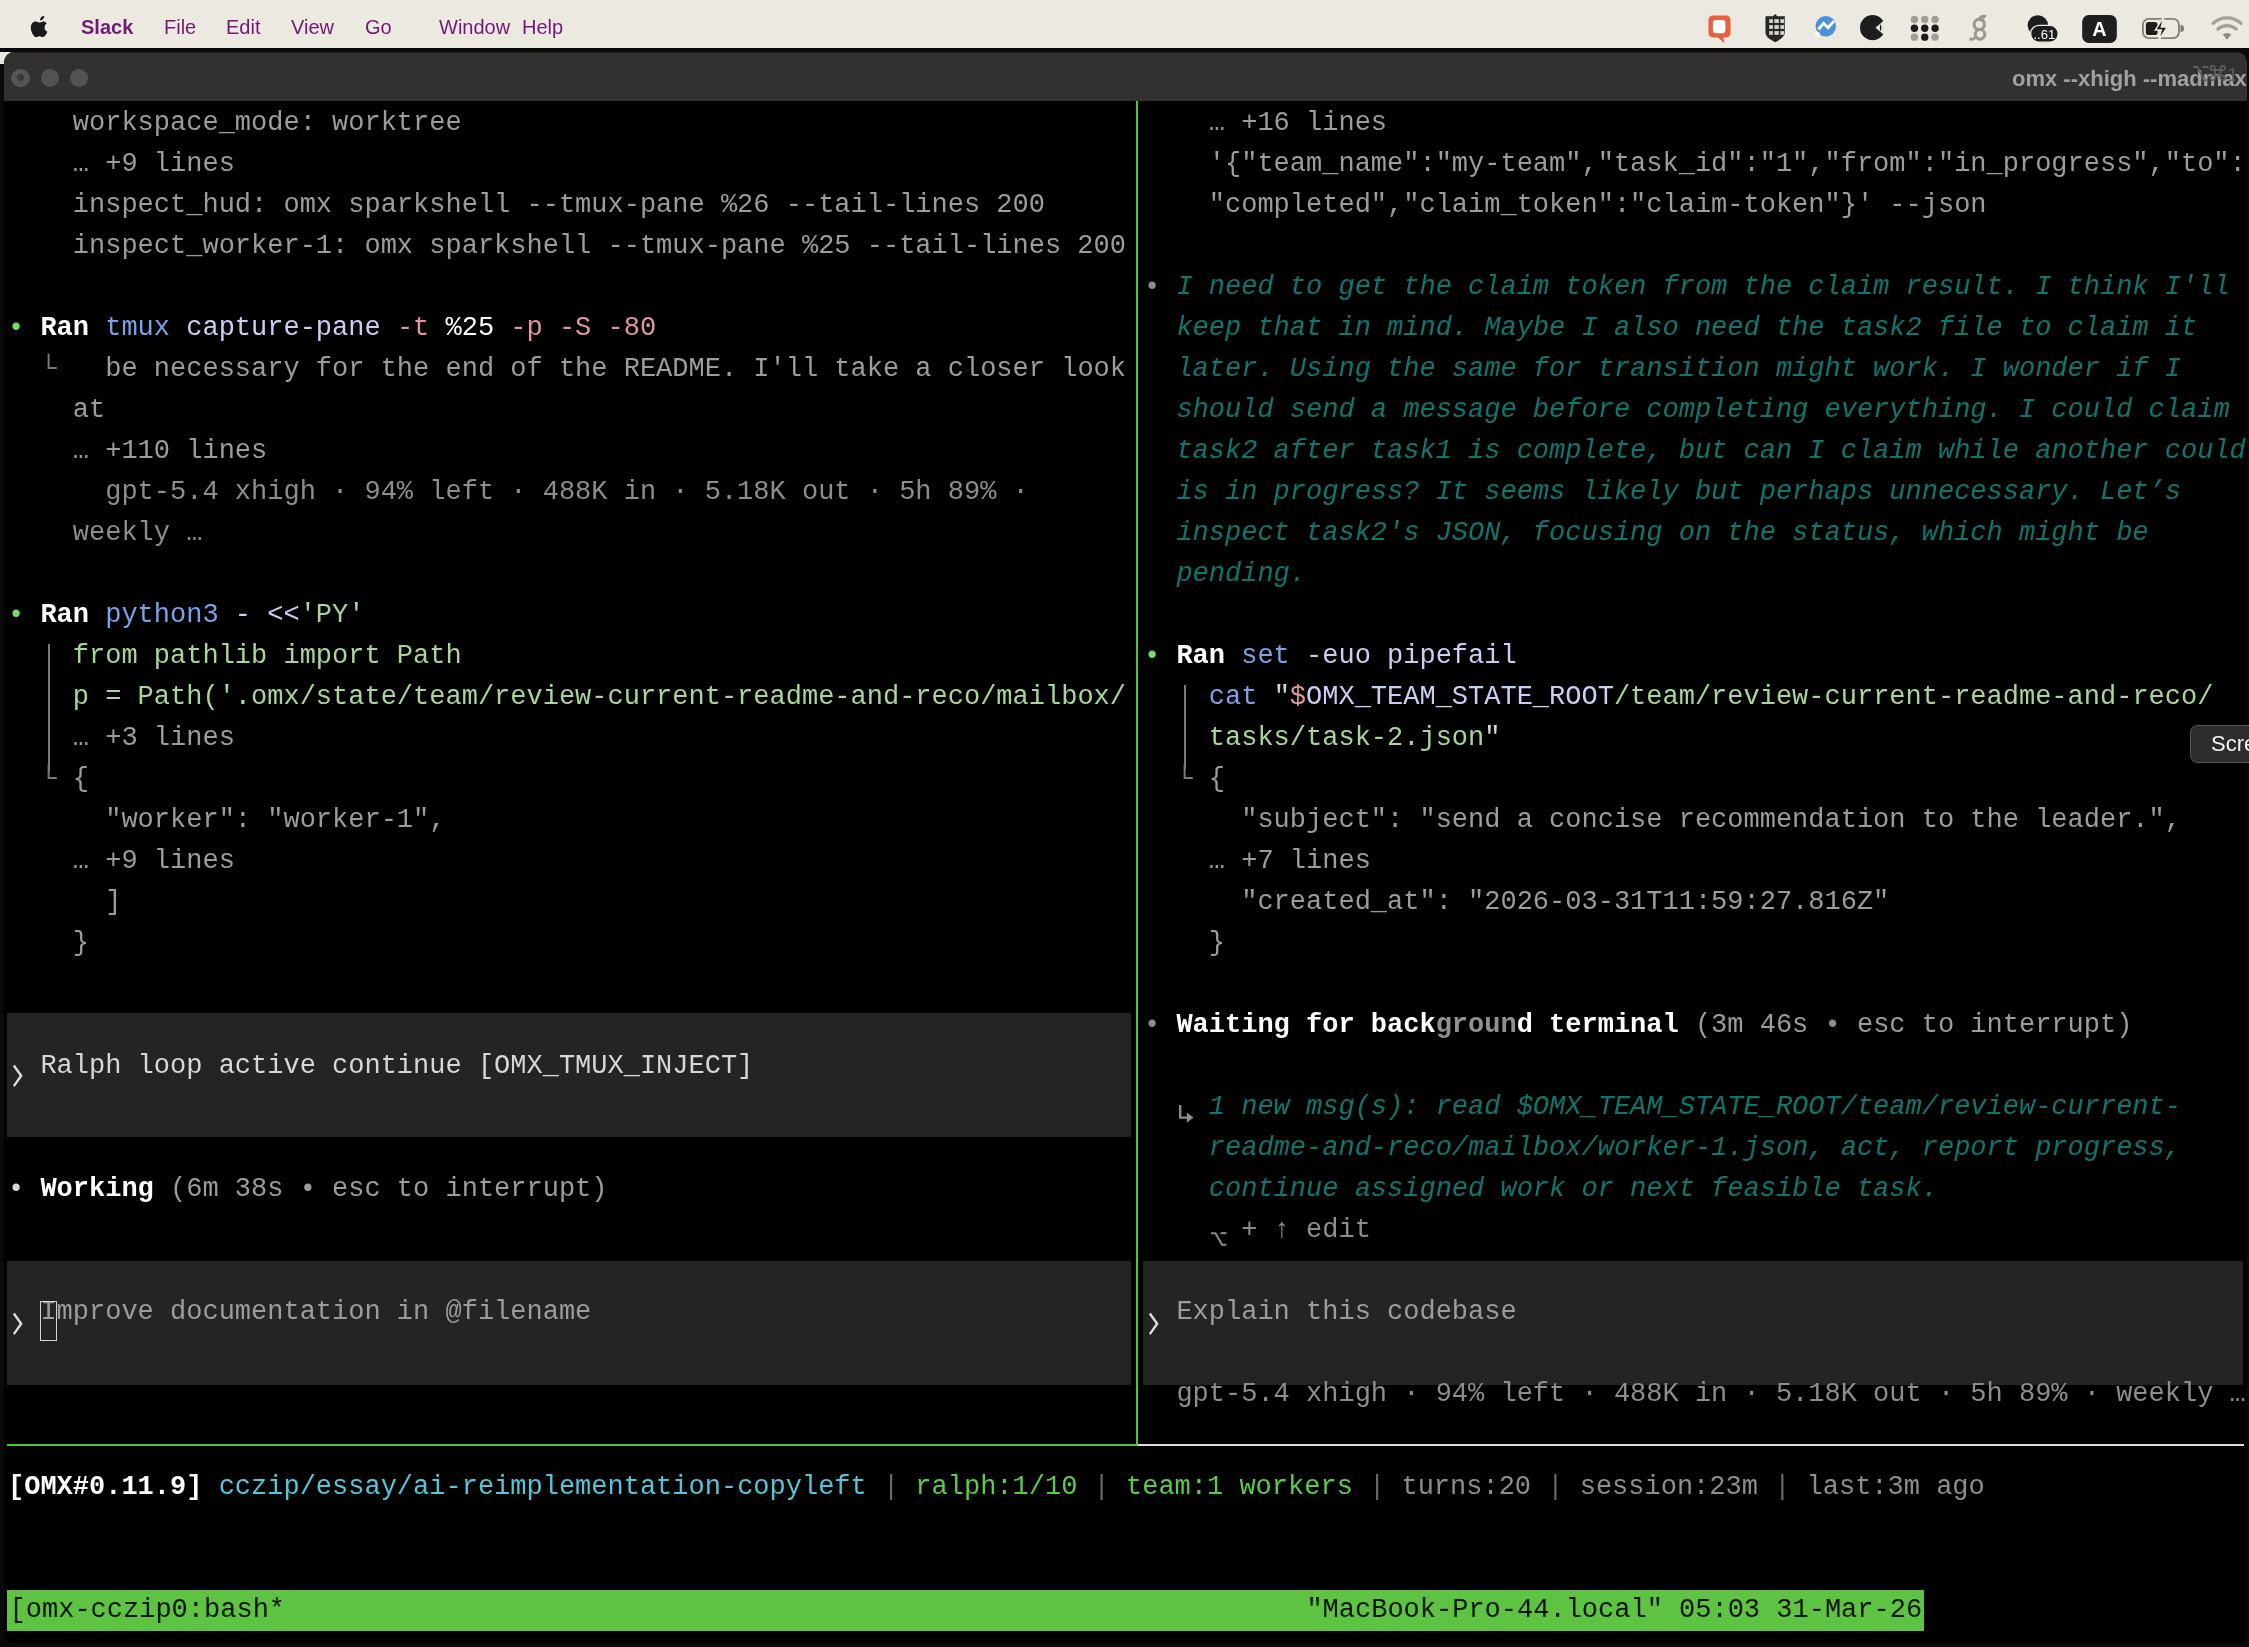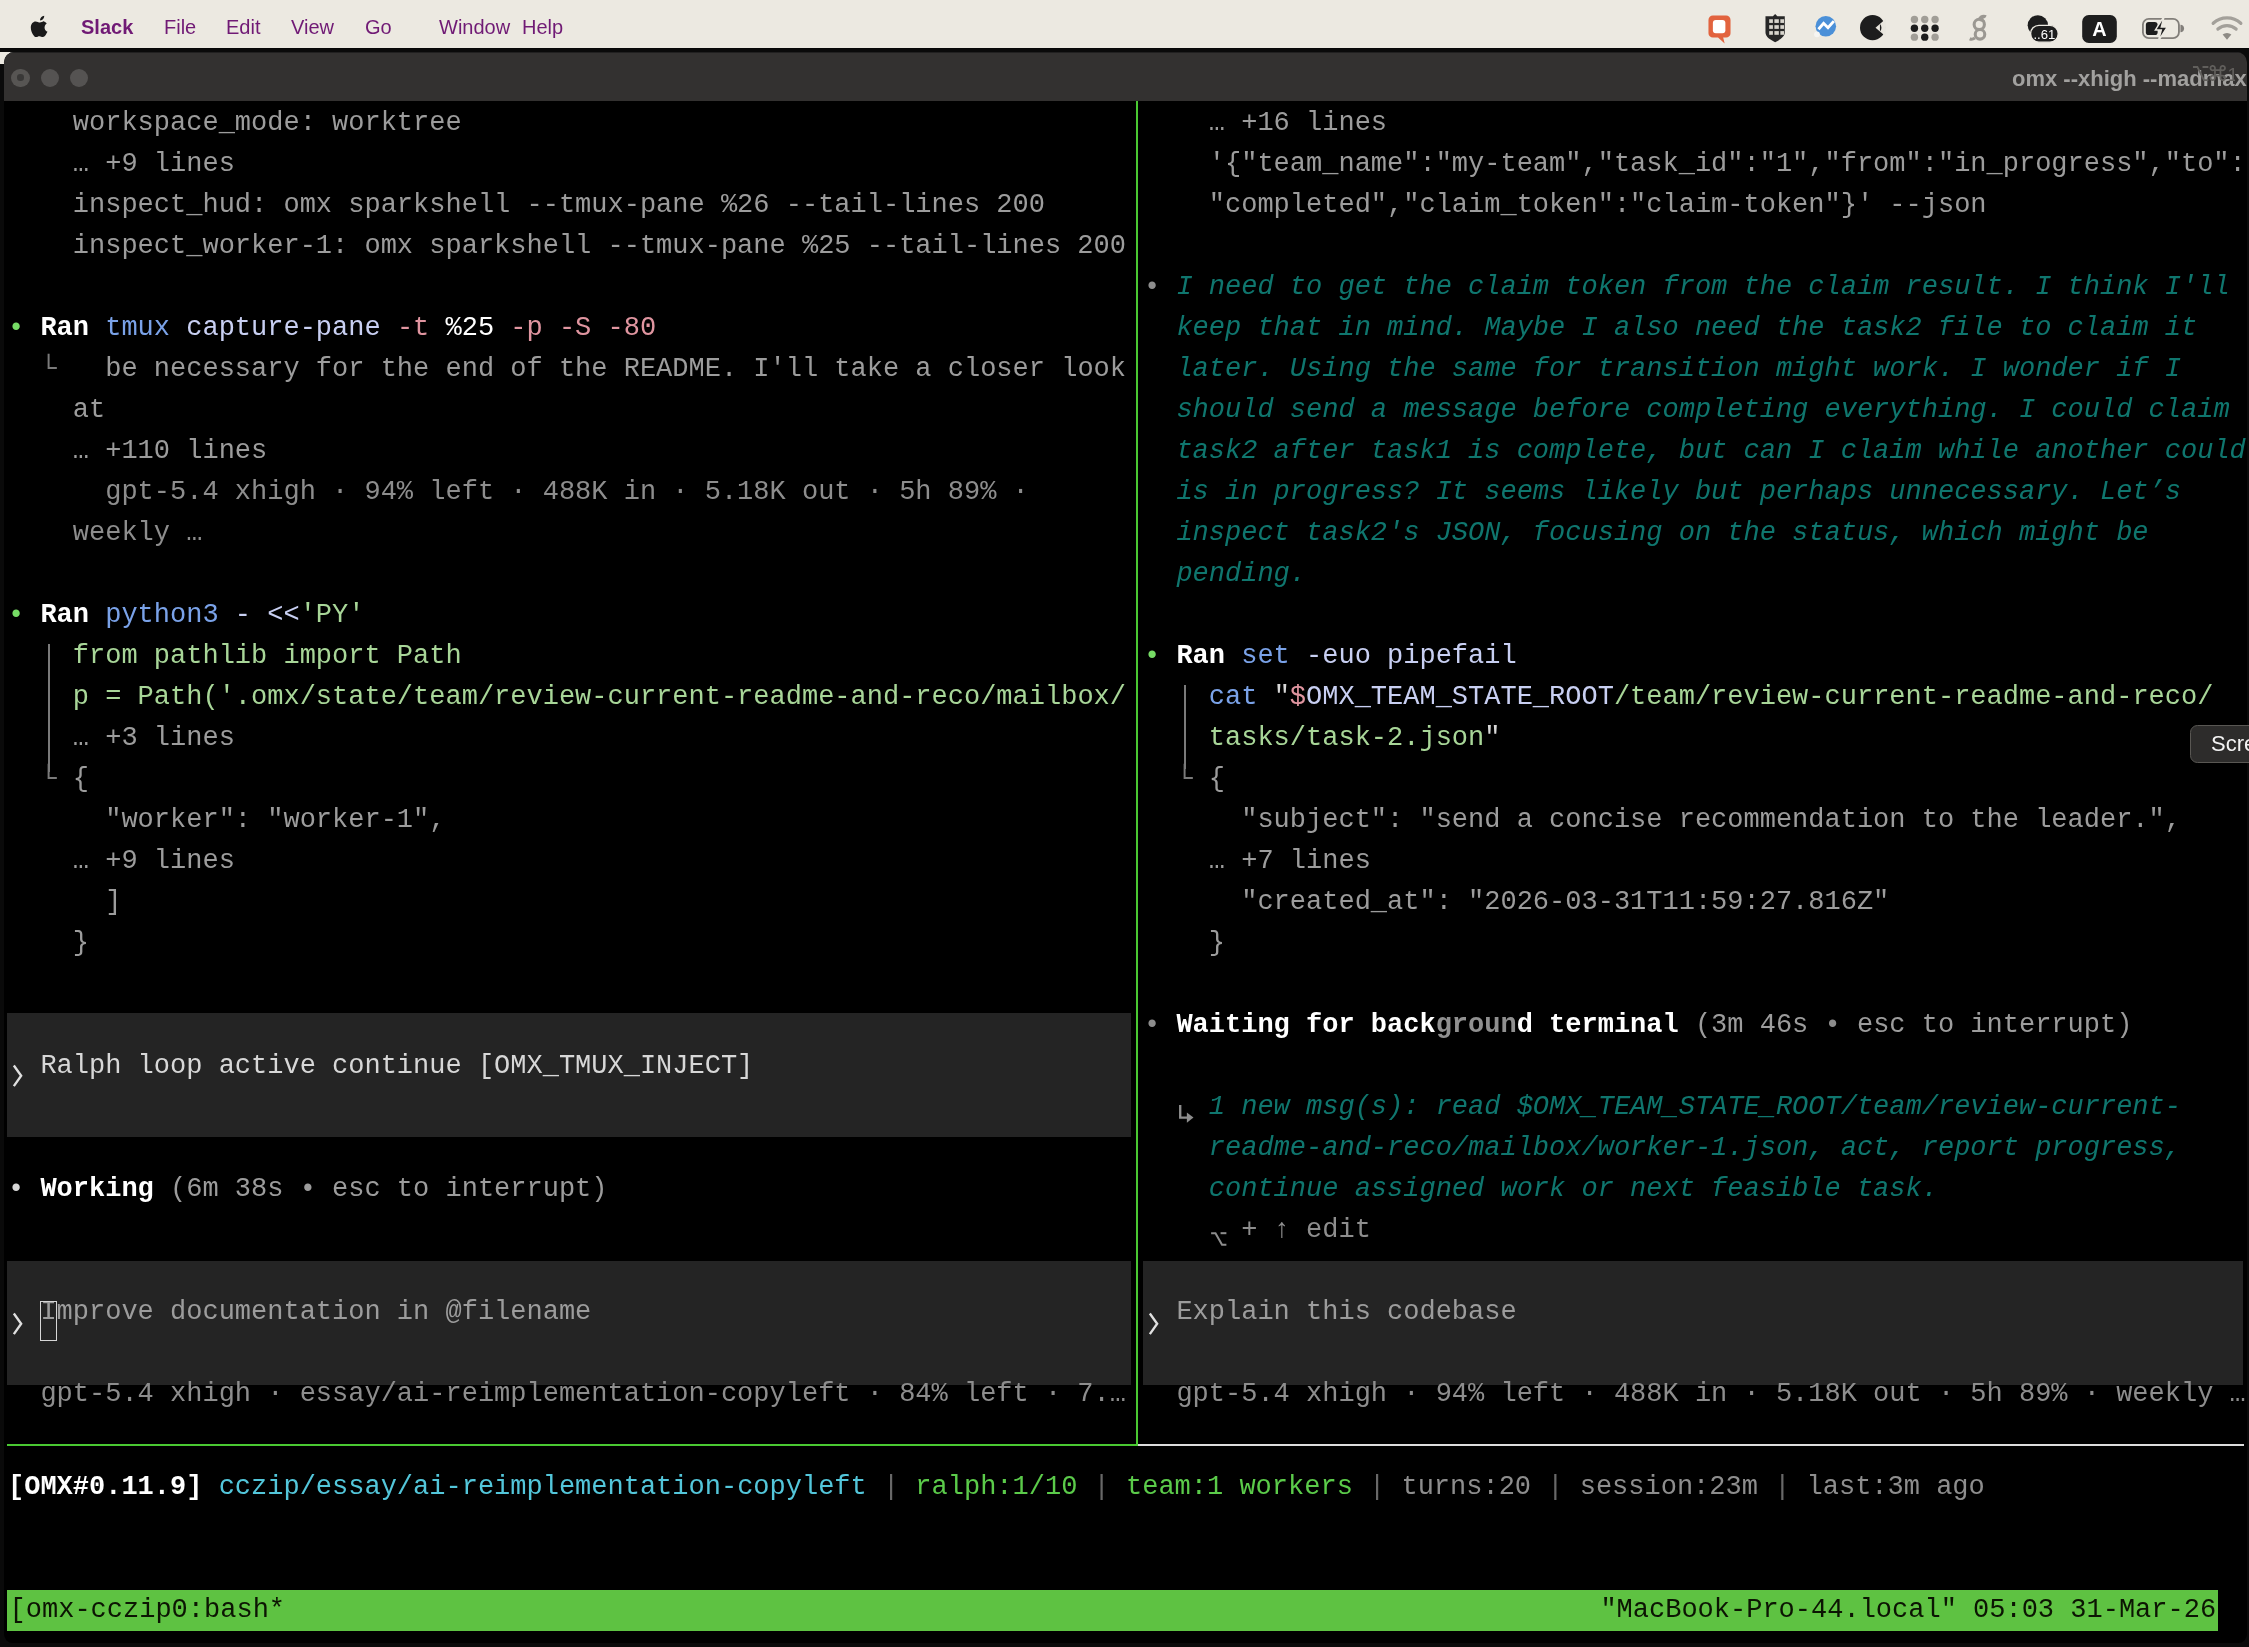--- a/index.html
+++ b/index.html
@@ -24,21 +24,21 @@
 .s{color:#a8d698}
 .bg{color:#76dc65}
 .i{font-style:italic;color:#0f766e}
 .bt{color:#d7d7d7}
 .q{color:#d8d8d8}
 .cy{color:#53c6da}
 .sg{color:#5bcb4a}
 .pi{color:#686868}
 .sv{color:#8d8d8d}
 .box{position:absolute;background:#242424}
-#greenbar{position:absolute;left:6.6px;top:1590px;width:2211px;height:41px;background:#5ec242;
+#greenbar{position:absolute;left:6.6px;top:1590px;width:1917px;height:41px;background:#5ec242;
   font-family:"Liberation Mono",monospace;font-size:27px;line-height:41px;color:#0c1503}
 </style></head>
 <body>
 <div id="menubar">
     <svg class="abs" style="left:30px;top:14.8px" width="20" height="25" viewBox="0 0 27 34">
       <path fill="#1a1a1a" d="M19.5 8.6c-2.3.2-4.9 1.6-6.2 1.6-1.4 0-3.6-1.5-5.9-1.5C4.3 8.8 1 11.5 1 17.1c0 3.4 1.3 7 2.9 9.3 1.4 2 2.6 3.6 4.4 3.6 1.7-.1 2.4-1.1 4.5-1.1 2.1 0 2.7 1.1 4.5 1.1 1.9 0 3.1-1.7 4.3-3.4 1.4-2 2-3.9 2-4-.1 0-3.9-1.5-3.9-5.7 0-3.6 2.9-5.2 3-5.3-1.6-2.4-4.2-2.9-5.2-3z"></path>
       <path fill="#1a1a1a" d="M17.8 5.4c.9-1.1 1.6-2.7 1.4-4.4-1.4.1-3.1 1-4.1 2.1-.9 1-1.7 2.7-1.5 4.2 1.6.2 3.2-.8 4.2-1.9z"></path>
     </svg>
     <span class="mi" style="left:81px;font-weight:700">Slack</span>
     <span class="mi" style="left:164px;font-weight:400">File</span>
@@ -165,21 +165,21 @@
 
 
   <span class="bt">Ralph loop active continue [OMX_TMUX_INJECT]</span>
 
 
 <span class="bt">•</span> <span class="w">Working</span> (6m 38s • esc to interrupt)
 
 
   Improve documentation in @filename
 
-<span class="d">  gpt-5.4 xhigh · essay/ai-reimplementation-copyleft · 84% left · 7.…</span></pre>
+</pre>
 <pre style="left:1144px;top:103px">    … +16 lines
     '{"team_name":"my-team","task_id":"1","from":"in_progress","to":
     "completed","claim_token":"claim-token"}' --json
 
 <span class="d">•</span> <span class="i">I need to get the claim token from the claim result. I think I'll</span>
   <span class="i">keep that in mind. Maybe I also need the task2 file to claim it</span>
   <span class="i">later. Using the same for transition might work. I wonder if I</span>
   <span class="i">should send a message before completing everything. I could claim</span>
   <span class="i">task2 after task1 is complete, but can I claim while another could</span>
   <span class="i">is in progress? It seems likely but perhaps unnecessary. Let’s</span>

